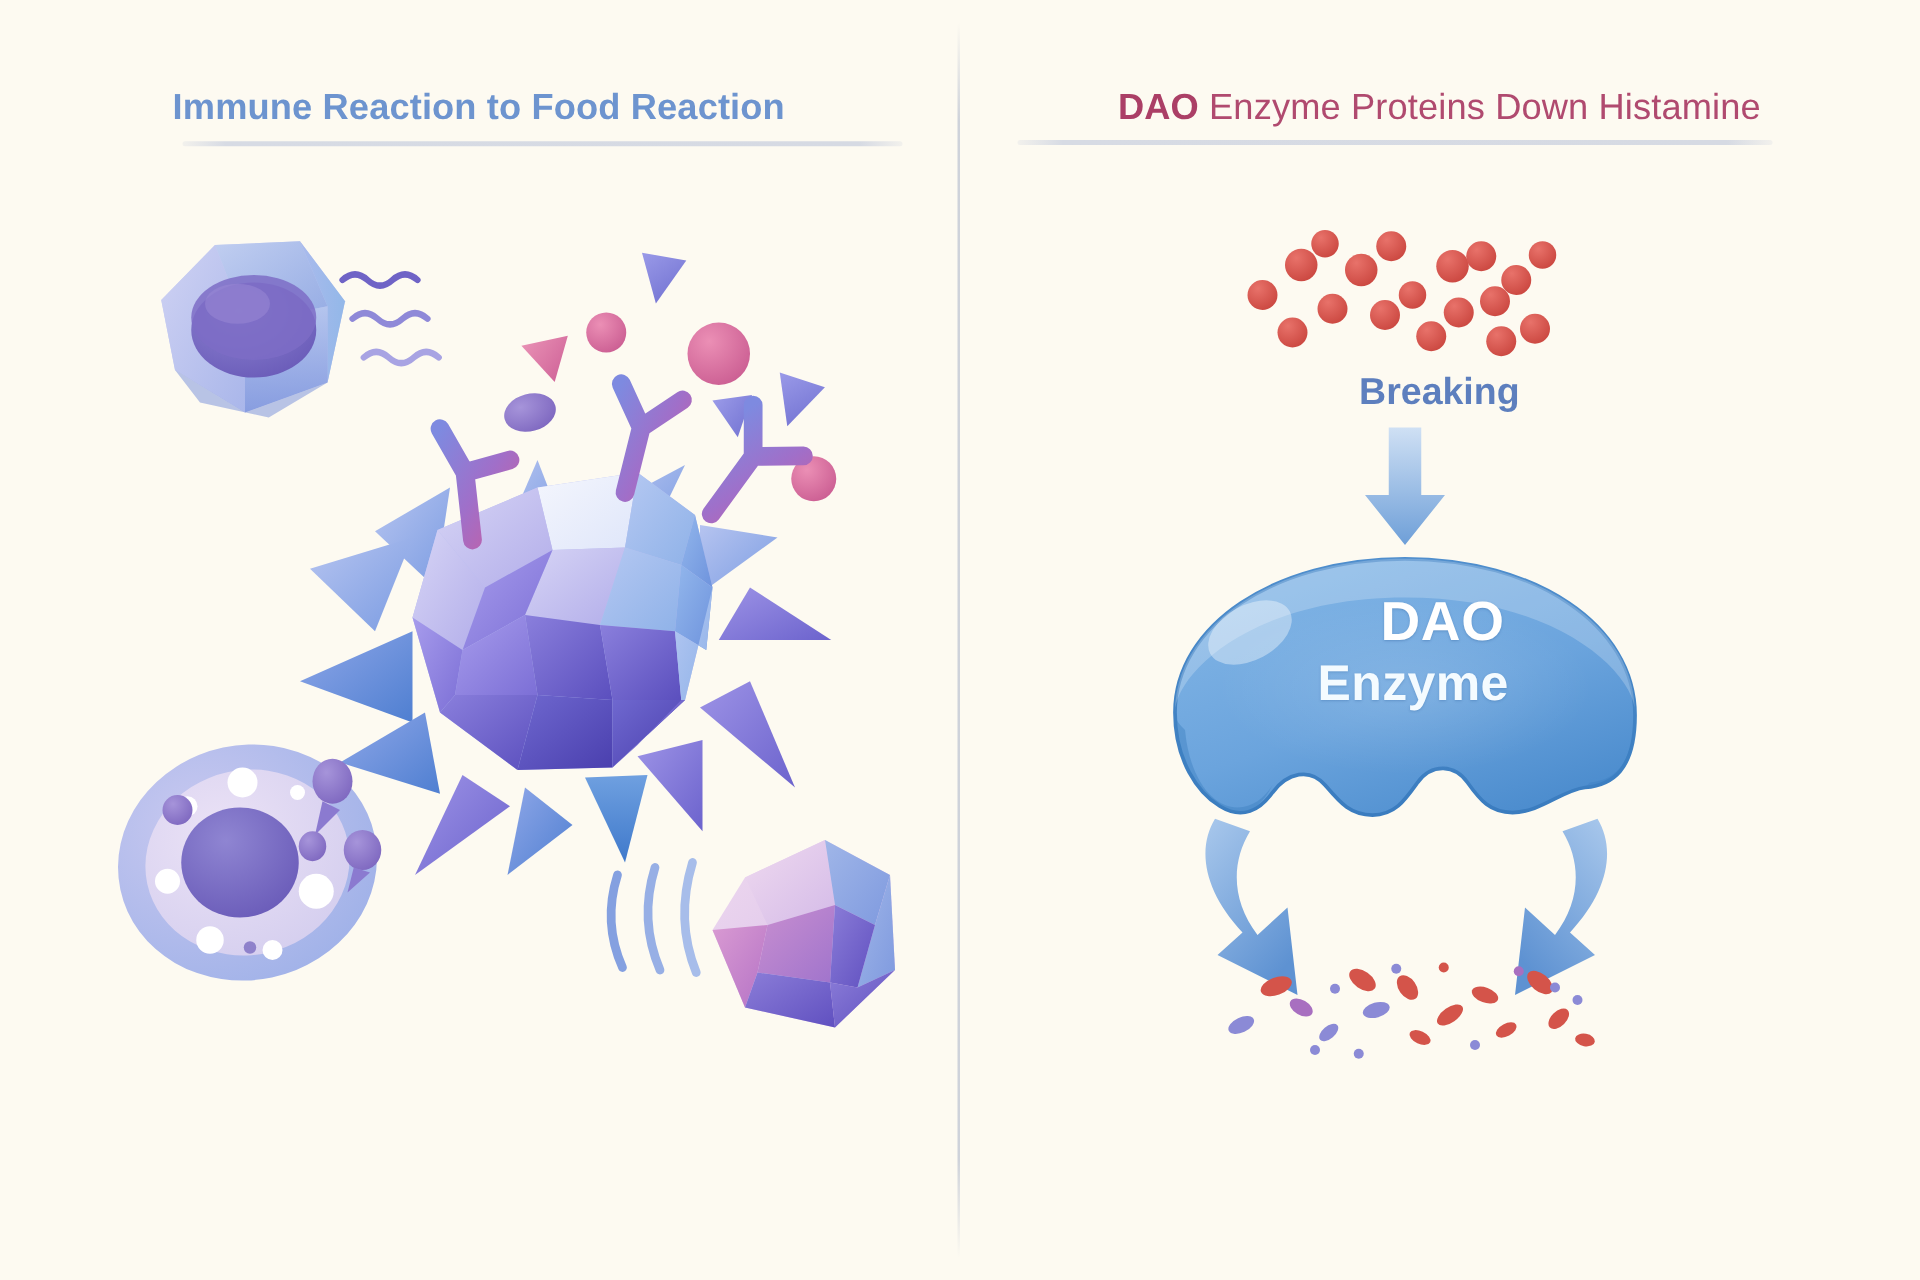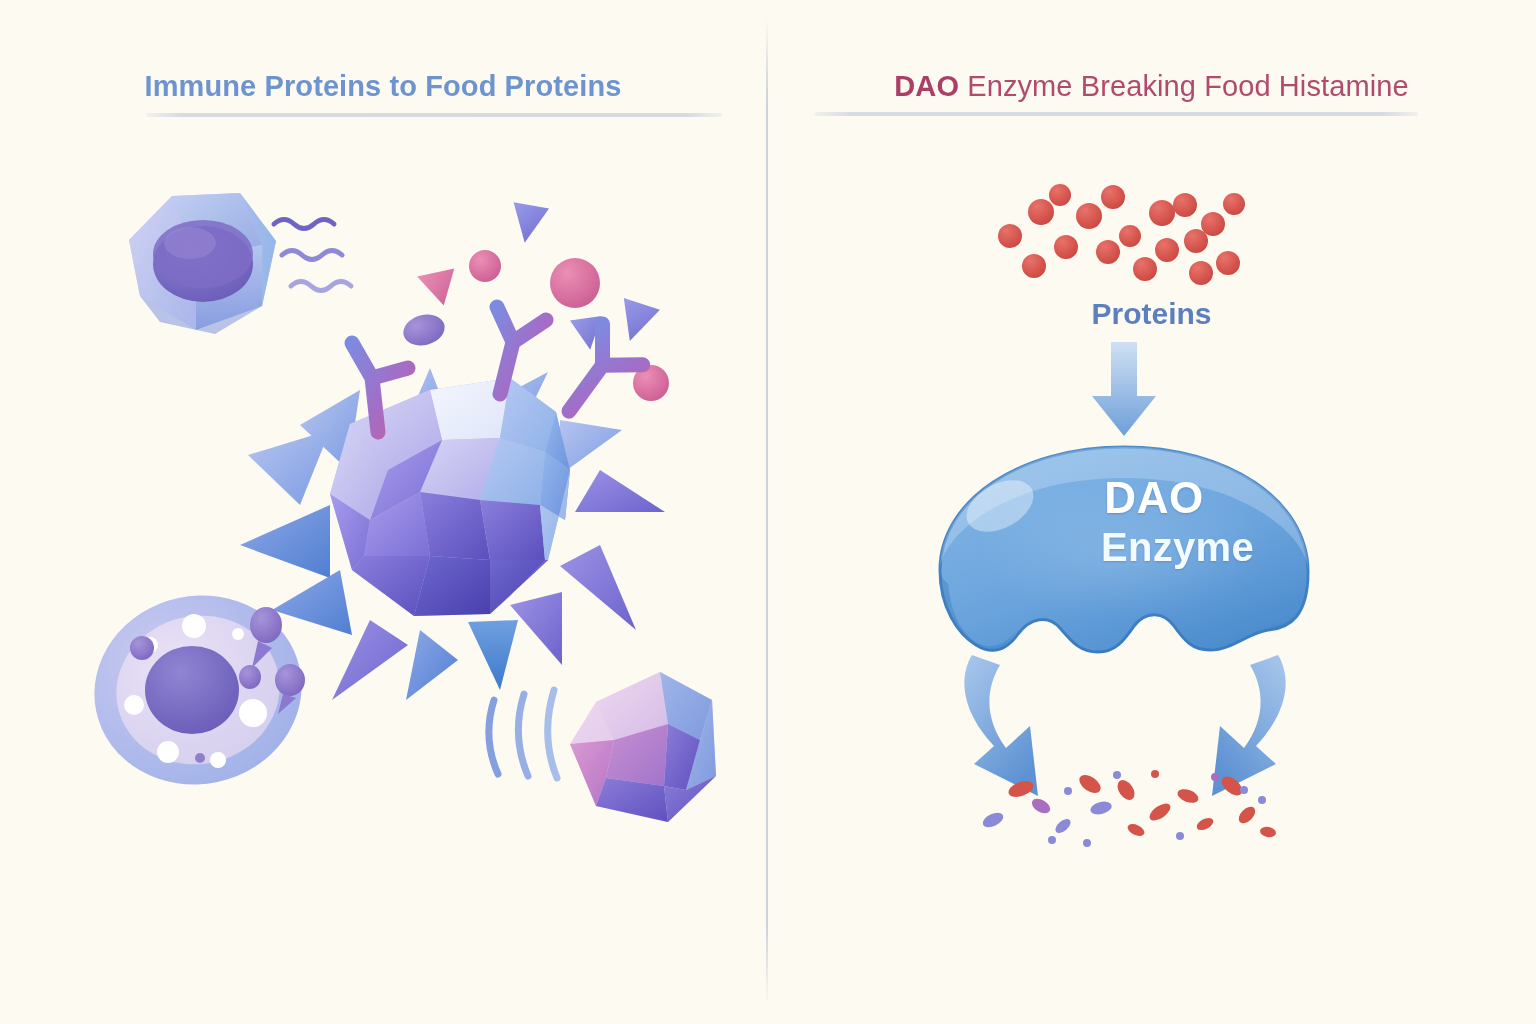--- a/index.html
+++ b/index.html
@@ -43,35 +43,35 @@
   }
   #label-breakdown{
     left:0;right:0;top:869px;font-size:32px;font-weight:normal;color:#6a5c9c;
   }
   #label-dao-1{
     position:absolute;left:0;right:0;top:473px;text-align:center;
     font-size:44px;font-weight:bold;color:#ffffff;letter-spacing:.5px;
     text-shadow:0 1px 2px rgba(40,90,150,.35);
   }
   #label-dao-2{
-    position:absolute;left:0;right:0;top:525px;text-align:right;
+    position:absolute;left:0;right:0;top:525px;text-align:left;
     font-size:40px;font-weight:bold;color:#f4fbff;letter-spacing:.3px;
     text-shadow:0 1px 2px rgba(40,90,150,.3);
   }
 </style>
 </head>
 <body>
 
 <div id="root">
 
   <div class="divider"></div>
 
   <div class="panel" id="panel-left">
 
-    <div class="ptitle" id="title-left">Immune Proteins to Food Proteins</div>
+    <div class="ptitle" id="title-left">Immune Reaction to Food Reaction</div>
     <div class="trule" id="rule-left"></div>
 
     <svg class="art" width="766" height="1024" viewBox="0 0 766 1024">
       <defs>
         <linearGradient id="gHexA" x1="0" y1="0" x2="1" y2="1">
           <stop offset="0" stop-color="#cfd2f3"></stop>
             <stop offset="1" stop-color="#a9b6ea"></stop>
         </linearGradient>
         <linearGradient id="gHexB" x1="0" y1="0" x2="1" y2="1">
           <stop offset="0" stop-color="#bfcef0"></stop>
@@ -299,21 +299,21 @@
         <path d="M494,700 q-12,38 4,74" stroke="#6f8fdd" opacity=".85"></path>
         <path d="M524,694 q-13,42 4,82" stroke="#7d9ce2" opacity=".8"></path>
         <path d="M554,690 q-14,46 3,88" stroke="#8aa8e7" opacity=".75"></path>
       </g>
     </svg>
   </div>
 
   <div class="panel" id="panel-right">
 
     <div class="ptitle" id="title-right">
-      <span class="em">DAO</span><span> Enzyme Breaking Food Histamine</span>
+      <span class="em">DAO</span><span> Enzyme Proteins Down Histamine</span>
     </div>
     <div class="trule" id="rule-right" style="left:47px;width:604px;"></div>
 
     <svg class="art" width="769" height="1024" viewBox="767 0 769 1024">
       <defs>
         <radialGradient id="gHist" cx="0.35" cy="0.28" r="0.85">
           <stop offset="0" stop-color="#e8726a"></stop>
             <stop offset="1" stop-color="#c8433c"></stop>
         </radialGradient>
         <linearGradient id="gArrowDown" x1="0" y1="0" x2="0" y2="1">
@@ -423,20 +423,20 @@
         <circle cx="1155" cy="774" r="4" fill="#d4544a"></circle>
         <circle cx="1215" cy="777" r="4" fill="#a86fc0"></circle>
         <circle cx="1052" cy="840" r="4" fill="#8b8ad6"></circle>
         <circle cx="1087" cy="843" r="4" fill="#8b8ad6"></circle>
         <circle cx="1180" cy="836" r="4" fill="#8b8ad6"></circle>
         <circle cx="1244" cy="790" r="4" fill="#8b8ad6"></circle>
         <circle cx="1262" cy="800" r="4" fill="#8b8ad6"></circle>
       </g>
     </svg>
 
-    <div class="lbl" id="label-histamine">Proteins</div>
+    <div class="lbl" id="label-histamine">Breaking</div>
 
     <div id="label-dao-1" style="left:287px;width:200px;">DAO</div>
     <div id="label-dao-2" style="left:287px;width:200px;">Enzyme</div>
 
   </div>
 
 </div>
 
 </body></html>

